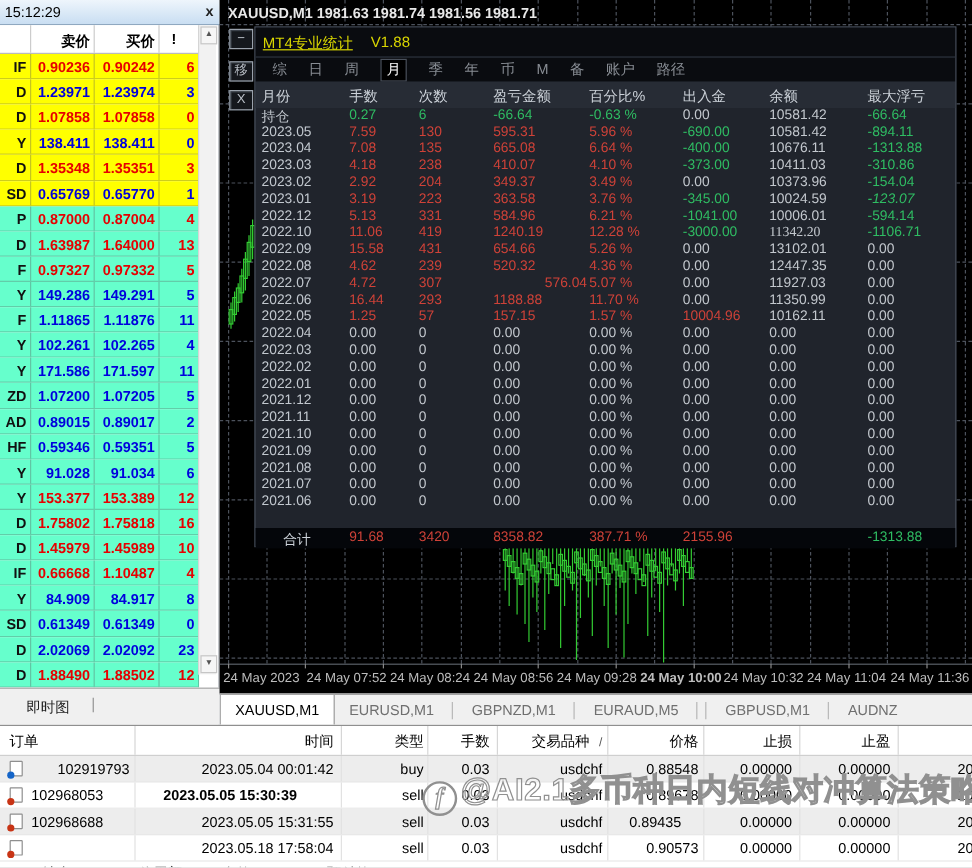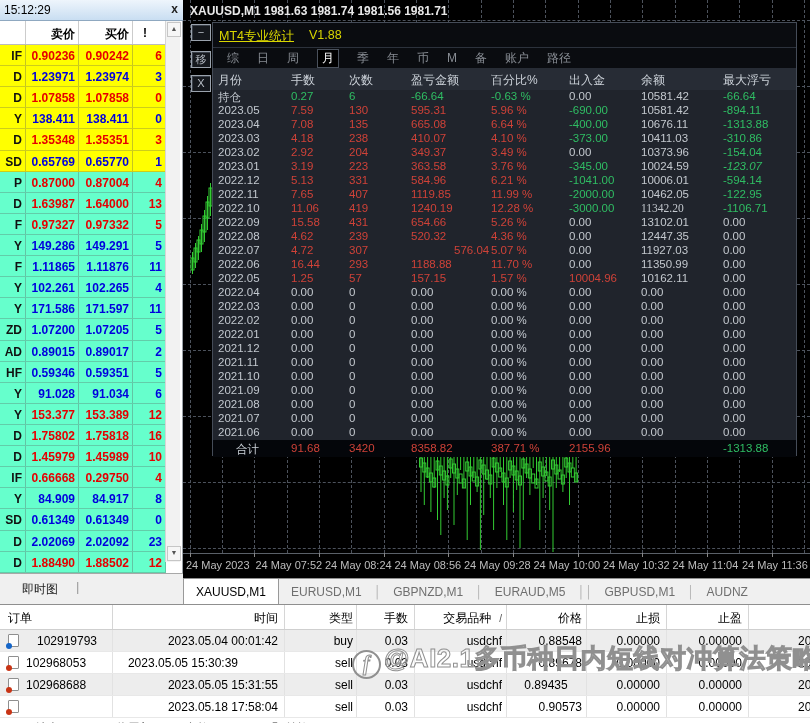--- a/index.html
+++ b/index.html
@@ -219,21 +219,21 @@
         </div>
         <div class="mw-row band-t dir-dn">
           <span class="c sym w-sym">D</span>
           <span class="c num w-bid">1.45979</span>
           <span class="c num w-ask">1.45989</span>
           <span class="c num w-spr">10</span>
         </div>
         <div class="mw-row band-t dir-dn">
           <span class="c sym w-sym">IF</span>
           <span class="c num w-bid">0.66668</span>
-          <span class="c num w-ask">0.29750</span>
+          <span class="c num w-ask">1.10487</span>
           <span class="c num w-spr">4</span>
         </div>
         <div class="mw-row band-t dir-up">
           <span class="c sym w-sym">Y</span>
           <span class="c num w-bid">84.909</span>
           <span class="c num w-ask">84.917</span>
           <span class="c num w-spr">8</span>
         </div>
         <div class="mw-row band-t dir-up">
           <span class="c sym w-sym">SD</span>
@@ -420,21 +420,21 @@
         <span class="axis-label" style="left: 3px;">24 May 2023</span>
         <div class="axis-tick" style="left: 6.5px;"></div>
         <span class="axis-label" style="left: 72.5px;">24 May 07:52</span>
         <div class="axis-tick" style="left: 71.2px;"></div>
         <span class="axis-label" style="left: 142px;">24 May 08:24</span>
         <div class="axis-tick" style="left: 135.9px;"></div>
         <span class="axis-label" style="left: 211.5px;">24 May 08:56</span>
         <div class="axis-tick" style="left: 200.6px;"></div>
         <span class="axis-label" style="left: 281px;">24 May 09:28</span>
         <div class="axis-tick" style="left: 265.3px;"></div>
-        <span class="axis-label" style="left: 350.5px;">24 May 10:00</span>
+        <span class="axis-label" style="left: 350.5px; font-weight: bold;">24 May 10:00</span>
         <div class="axis-tick" style="left: 330px;"></div>
         <span class="axis-label" style="left: 420px;">24 May 10:32</span>
         <div class="axis-tick" style="left: 394.7px;"></div>
         <span class="axis-label" style="left: 489.5px;">24 May 11:04</span>
         <div class="axis-tick" style="left: 459.4px;"></div>
         <span class="axis-label" style="left: 559px;">24 May 11:36</span>
         <div class="axis-tick" style="left: 524.1px;"></div>
         <div class="axis-tick" style="left: 588.8px;"></div>
       </div>
 
@@ -533,30 +533,20 @@
           </div>
           <div class="p-row">
             <span class="lab">2022.12</span>
             <span class="v r" style="left: 78px;">5.13</span>
             <span class="v r" style="left: 136px;">331</span>
             <span class="v r" style="left: 198px;">584.96</span>
             <span class="v r" style="left: 278px;">6.21 %</span>
             <span class="v g" style="left: 356px;">-1041.00</span>
             <span class="v w" style="left: 428px;">10006.01</span>
             <span class="v g" style="left: 510px;">-594.14</span>
-          </div>
-          <div class="p-row">
-            <span class="lab">2022.11</span>
-            <span class="v r" style="left: 78px;">7.65</span>
-            <span class="v r" style="left: 136px;">407</span>
-            <span class="v r" style="left: 198px;">1119.85</span>
-            <span class="v r" style="left: 278px;">11.99 %</span>
-            <span class="v g" style="left: 356px;">-2000.00</span>
-            <span class="v w" style="left: 428px;">10462.05</span>
-            <span class="v g" style="left: 510px;">-122.95</span>
           </div>
           <div class="p-row">
             <span class="lab">2022.10</span>
             <span class="v r" style="left: 78px;">11.06</span>
             <span class="v r" style="left: 136px;">419</span>
             <span class="v r" style="left: 198px;">1240.19</span>
             <span class="v r" style="left: 278px;">12.28 %</span>
             <span class="v g" style="left: 356px;">-3000.00</span>
             <span class="v w" style="left: 428px; font-family: Liberation Serif, serif;">11342.20</span>
             <span class="v g" style="left: 510px;">-1106.71</span>
@@ -774,21 +764,21 @@
           <div class="t-sep" style="left: 284px;"></div>
           <div class="t-sep" style="left: 356px;"></div>
           <div class="t-sep" style="left: 414px;"></div>
           <div class="t-sep" style="left: 506px;"></div>
           <div class="t-sep" style="left: 586px;"></div>
           <div class="t-sep" style="left: 666px;"></div>
           <div class="t-sep" style="left: 748px;"></div>
           <span class="t-icon">
             <span class="dot buy"></span>
           </span>
-          <span class="t-cell" style="left: 26px; width: 82px; text-align: center;">102919793</span>
+          <span class="t-cell" style="left: 26px; width: 82px; text-align: right;">102919793</span>
           <span class="t-cell" style="left: 120px; width: 158px; text-align: right;">2023.05.04 00:01:42</span>
           <span class="t-cell" style="left: 290px; width: 63px; text-align: right;">buy</span>
           <span class="t-cell" style="left: 360px; width: 48px; text-align: right;">0.03</span>
           <span class="t-cell" style="left: 418px; width: 84px; text-align: right;">usdchf</span>
           <span class="t-cell" style="left: 510px; width: 72px; text-align: right;">0.88548</span>
           <span class="t-cell" style="left: 590px; width: 70px; text-align: right;">0.00000</span>
           <span class="t-cell" style="left: 672px; width: 70px; text-align: right;">0.00000</span>
           <span class="t-cell" style="left: 798px; width: 12px; text-align: left;">20</span>
         </div>
         <div class="t-row">
@@ -797,21 +787,21 @@
           <div class="t-sep" style="left: 356px;"></div>
           <div class="t-sep" style="left: 414px;"></div>
           <div class="t-sep" style="left: 506px;"></div>
           <div class="t-sep" style="left: 586px;"></div>
           <div class="t-sep" style="left: 666px;"></div>
           <div class="t-sep" style="left: 748px;"></div>
           <span class="t-icon">
             <span class="dot sell"></span>
           </span>
           <span class="t-cell" style="left: 26px; width: 82px; text-align: left;">102968053</span>
-          <span class="t-cell" style="left: 104px; width: 158px; text-align: center;">2023.05.05 15:30:39</span>
+          <span class="t-cell" style="left: 136px; width: 158px; text-align: left; font-weight: bold;">2023.05.05 15:30:39</span>
           <span class="t-cell" style="left: 290px; width: 63px; text-align: right;">sell</span>
           <span class="t-cell" style="left: 360px; width: 48px; text-align: right;">0.03</span>
           <span class="t-cell" style="left: 418px; width: 84px; text-align: right;">usdchf</span>
           <span class="t-cell" style="left: 510px; width: 72px; text-align: right;">0.89678</span>
           <span class="t-cell" style="left: 590px; width: 70px; text-align: right;">0.00000</span>
           <span class="t-cell" style="left: 672px; width: 70px; text-align: right;">0.00000</span>
           <span class="t-cell" style="left: 798px; width: 12px; text-align: left;">20</span>
         </div>
         <div class="t-row alt">
           <div class="t-sep" style="left: 112px;"></div>

